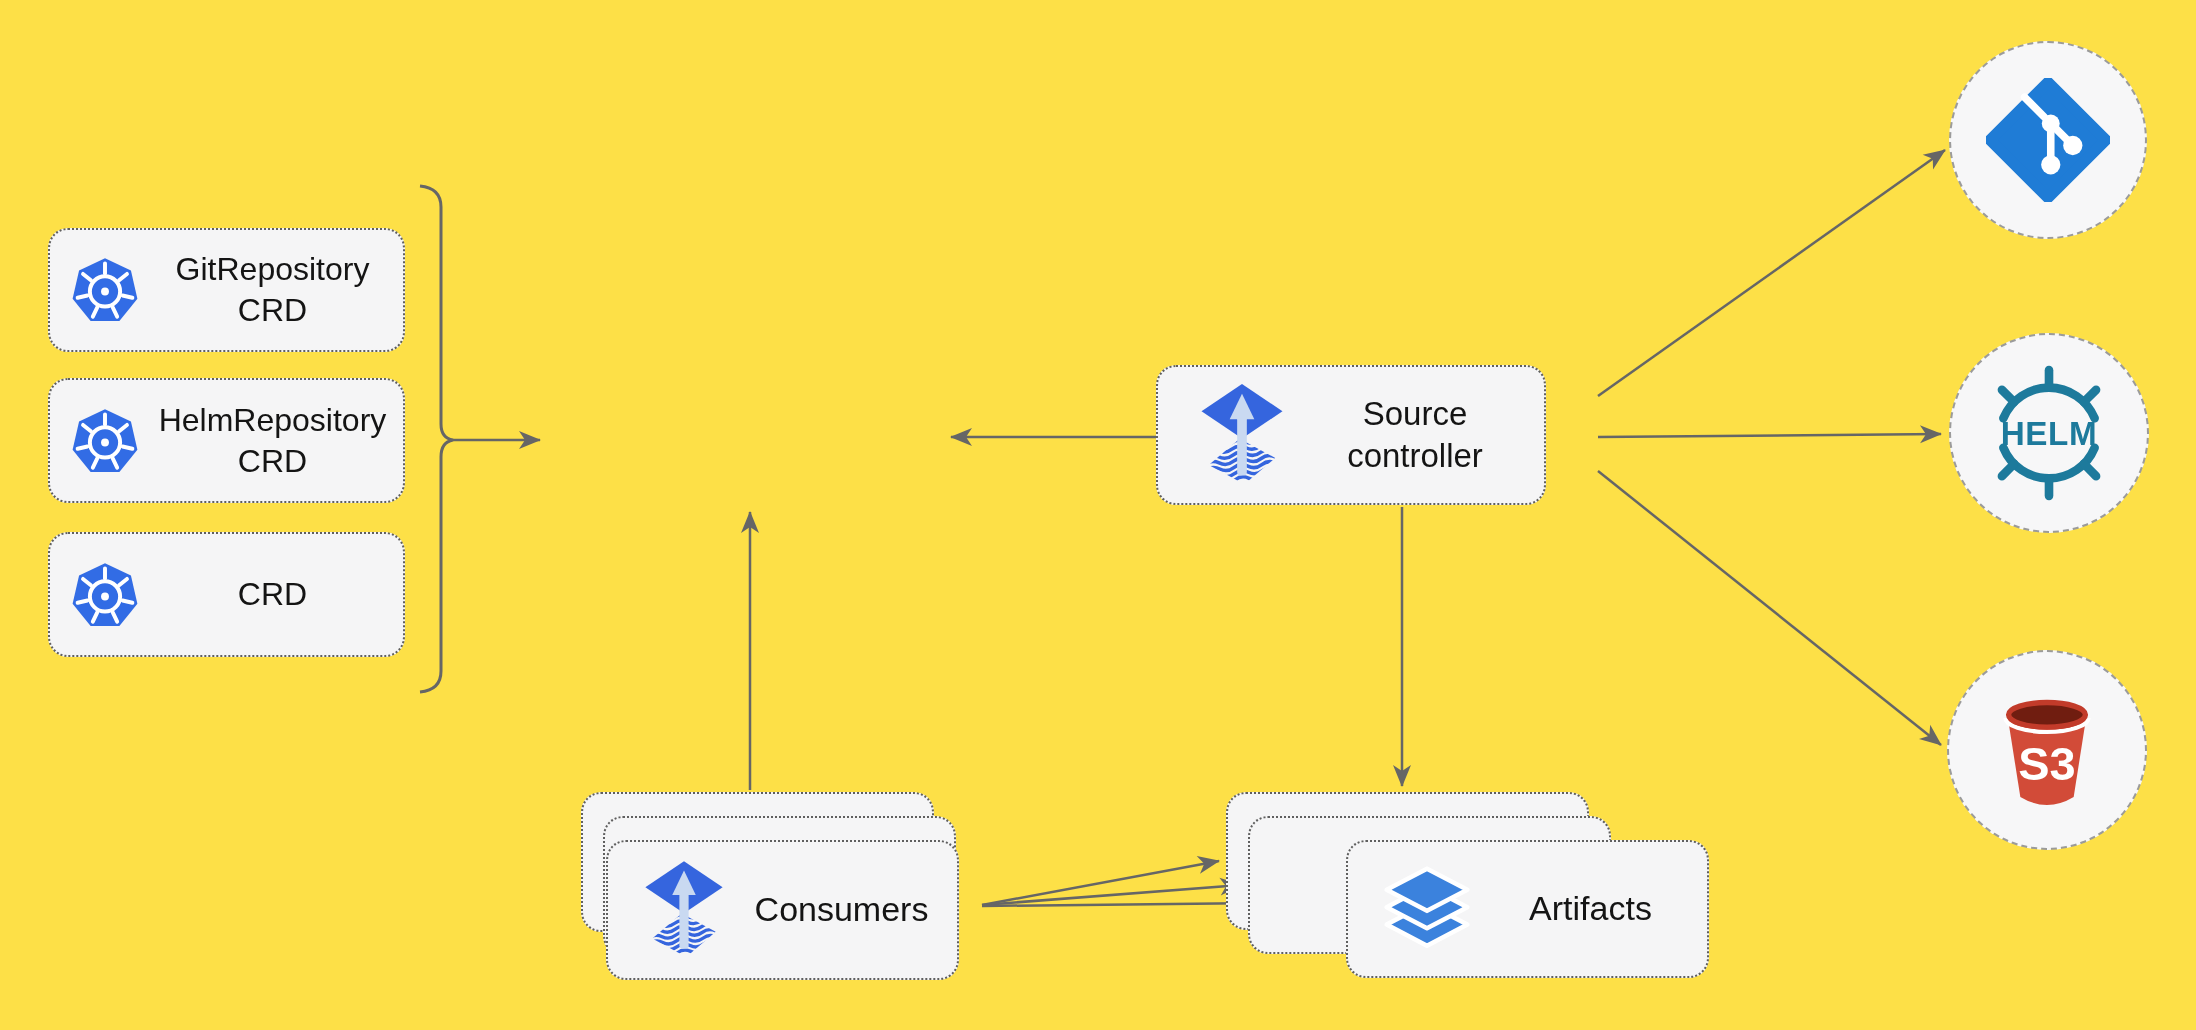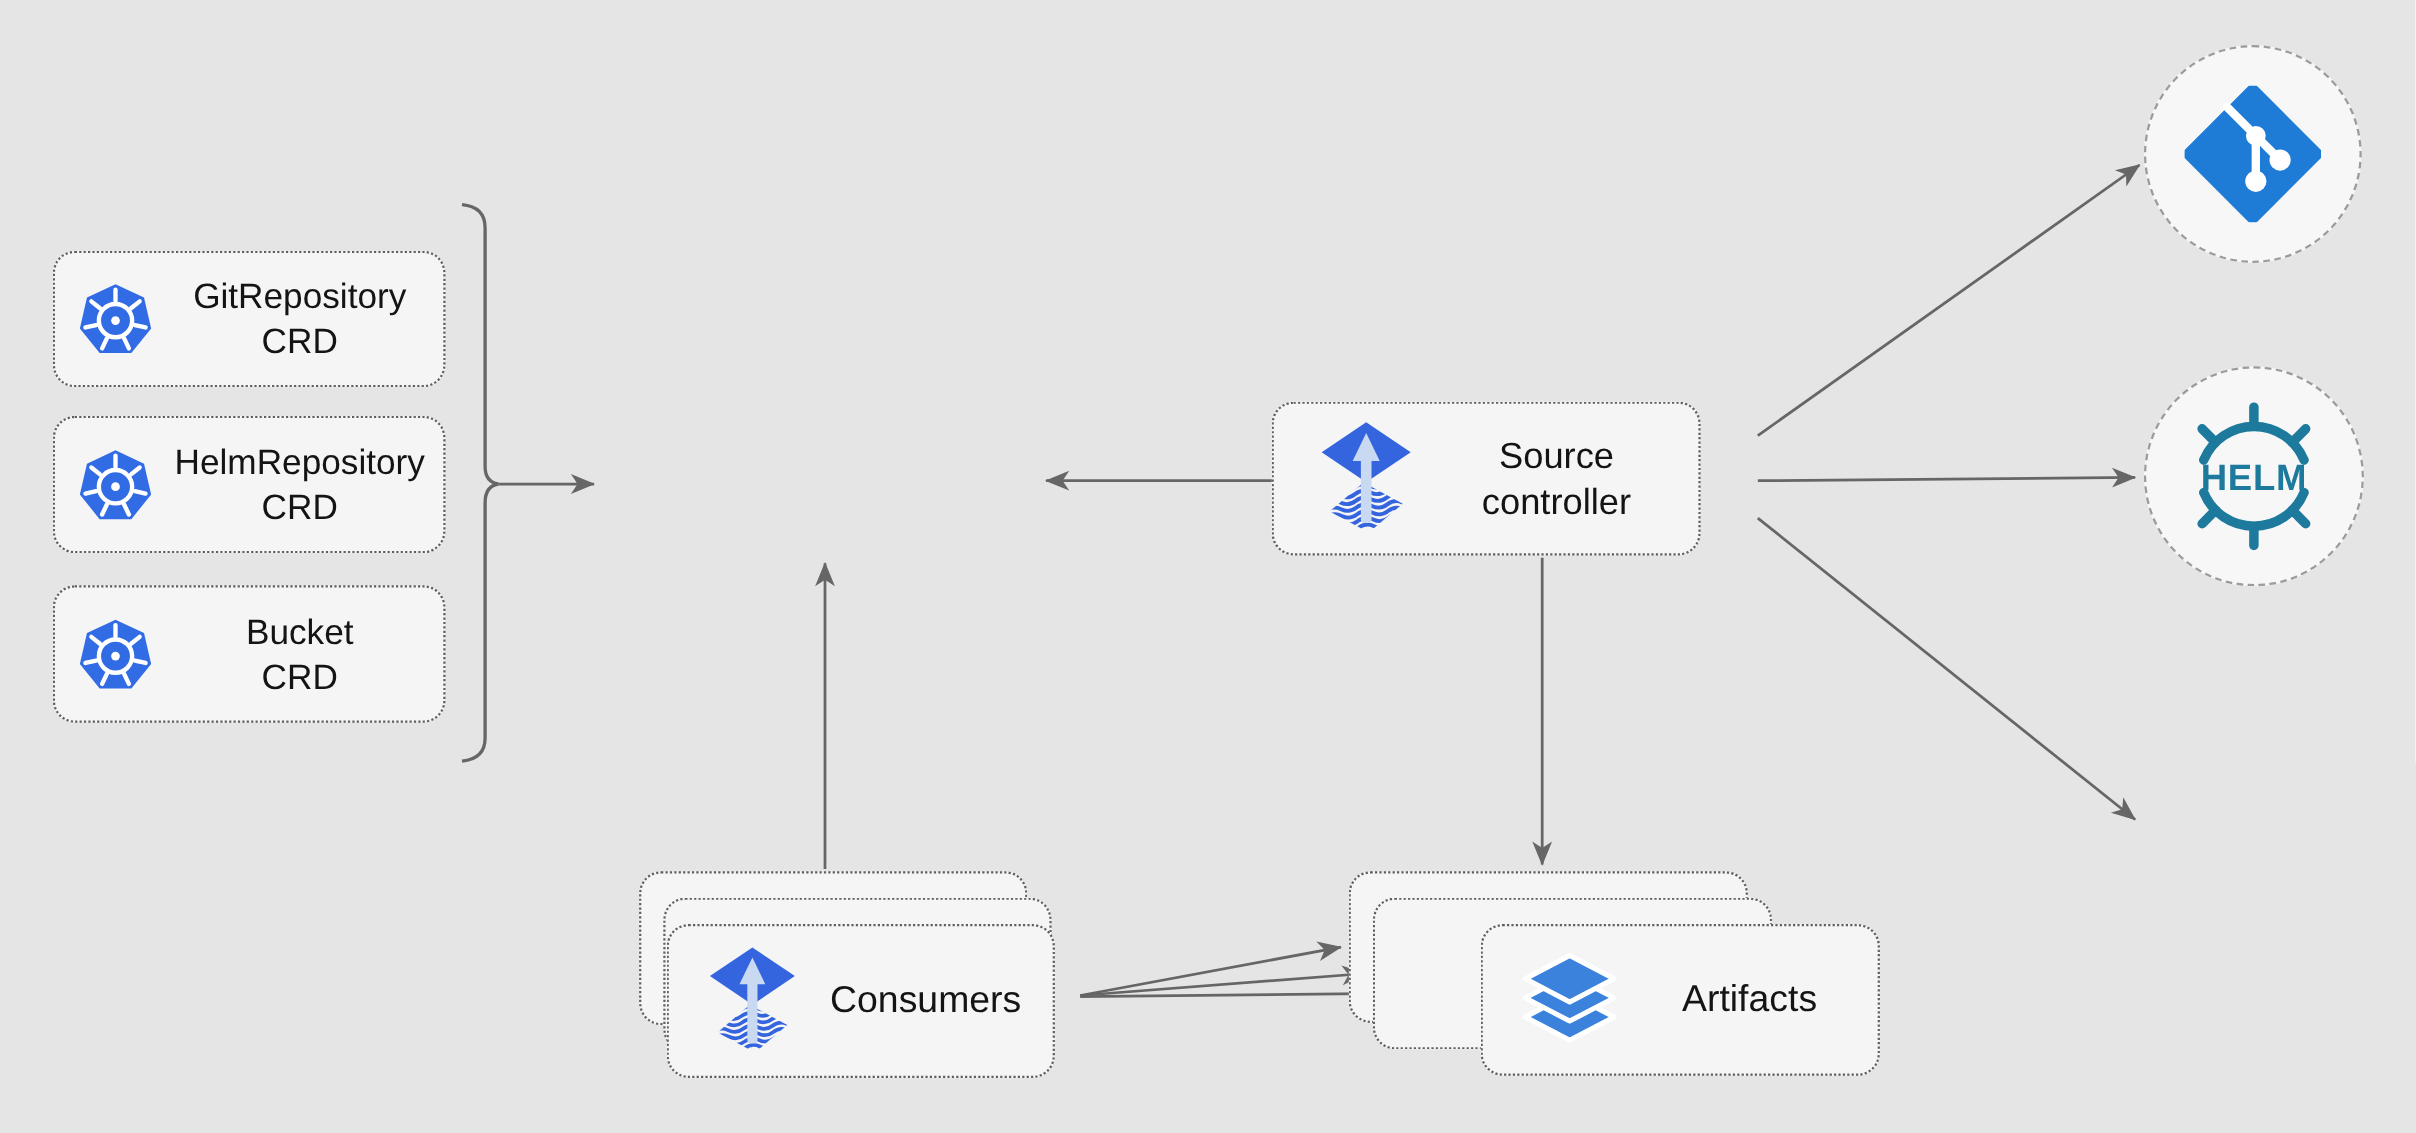--- a/index.html
+++ b/index.html
@@ -1,20 +1,20 @@
 <!DOCTYPE html>
 <html><head>
 <meta charset="utf-8">
 <style>
   html, body { margin: 0; padding: 0; background: #ffffff; }
   .canvas {
     position: relative;
     width: 2196px;
     height: 1030px;
-    background: #e5e5e5;
+    background: #fde047;
     font-family: "Liberation Sans", sans-serif;
     overflow: hidden;
   }
   svg.edges {
     position: absolute;
     left: 0; top: 0;
     width: 2196px; height: 1030px;
   }
   .box {
     position: absolute;
@@ -129,21 +129,20 @@
         <line x1="69.6" y1="36.4" x2="80.5" y2="27.7"></line>
         <line x1="74.4" y1="57.6" x2="88" y2="60.7"></line>
         <line x1="60.9" y1="74.5" x2="66.9" y2="87.1"></line>
         <line x1="39.1" y1="74.5" x2="33.1" y2="87.1"></line>
         <line x1="25.6" y1="57.6" x2="12" y2="60.7"></line>
         <line x1="30.4" y1="36.4" x2="19.5" y2="27.7"></line>
       </g>
       <circle cx="50" cy="52" r="5.5" fill="#ffffff"></circle>
     </svg>
     <div class="lbl">
-      <div>Bucket</div>
       <div>CRD</div>
     </div>
   </div>
 
 
   <div class="box" style="left:1156px; top:365px; width:390px; height:140px;">
     <svg class="icon" style="margin-left:40px;" width="88" height="106" viewBox="0 0 100 120">
       <defs>
           <clipPath id="fluxclip1">
             <polygon points="50,64 88,90 50,116 12,90"></polygon>
@@ -233,14 +232,22 @@
         <line x1="31.7" y1="30.9" x2="21.8" y2="21"></line>
         <line x1="88.3" y1="30.9" x2="98.2" y2="21"></line>
         <line x1="60" y1="93" x2="60" y2="107"></line>
         <line x1="31.7" y1="81" x2="21.8" y2="91"></line>
         <line x1="88.3" y1="81" x2="98.2" y2="91"></line>
       </g>
       <text x="60" y="66" text-anchor="middle" font-family="Liberation Sans, sans-serif" font-weight="bold" font-size="27" letter-spacing="0.5" fill="#1d7a9c">HELM</text>
     </svg>
   </div>
 
+  <div class="circle" style="left:1947px; top:650px; width:200px; height:200px;">
+    <svg width="118" height="128" viewBox="0 0 110 120">
+      <path d="M 18,28 L 30,104 Q 55,119 80,104 L 92,28 Z" fill="#d24b38"></path>
+      <path d="M 16,30 A 39,13 0 0 0 94,30" fill="none" stroke="#ffffff" stroke-width="4"></path>
+      <ellipse cx="55" cy="27" rx="36" ry="11.5" stroke-width="5" stroke="#c23b2a" fill="#701d10"></ellipse>
+      <text x="55" y="88" text-anchor="middle" font-family="Liberation Sans, sans-serif" font-weight="bold" font-size="44" fill="#ffffff">S3</text>
+    </svg>
+  </div>
 
 </div>
 
 </body></html>

